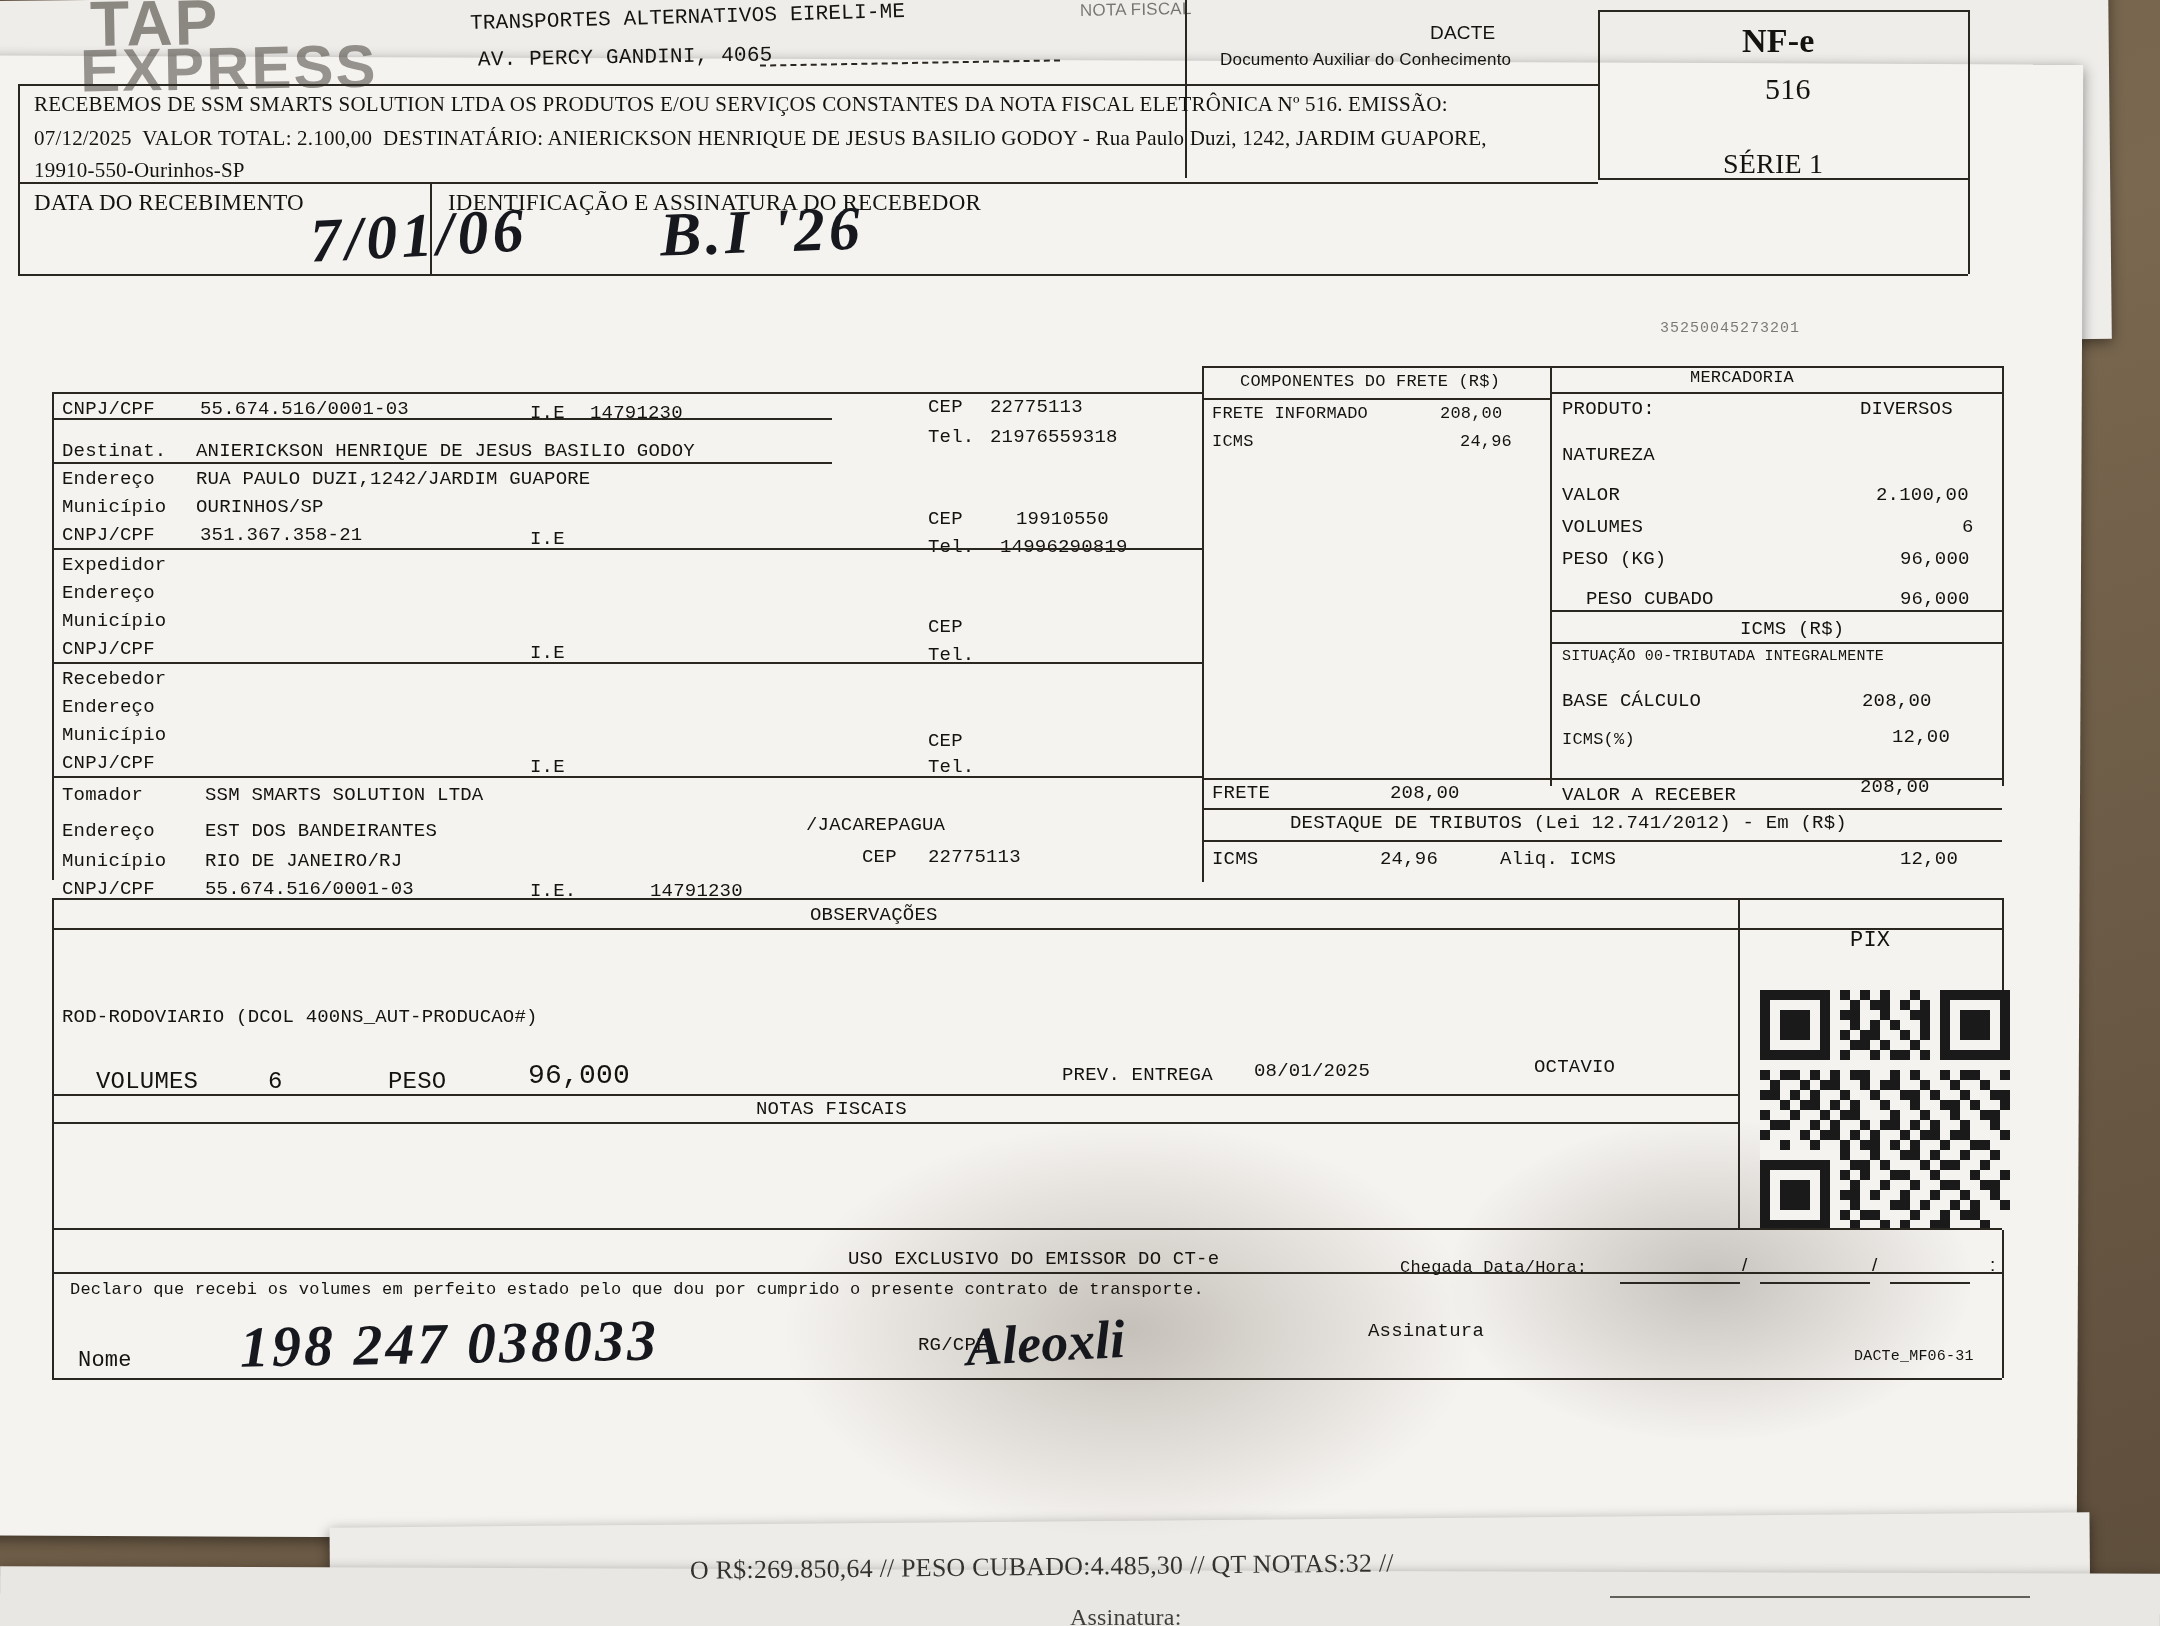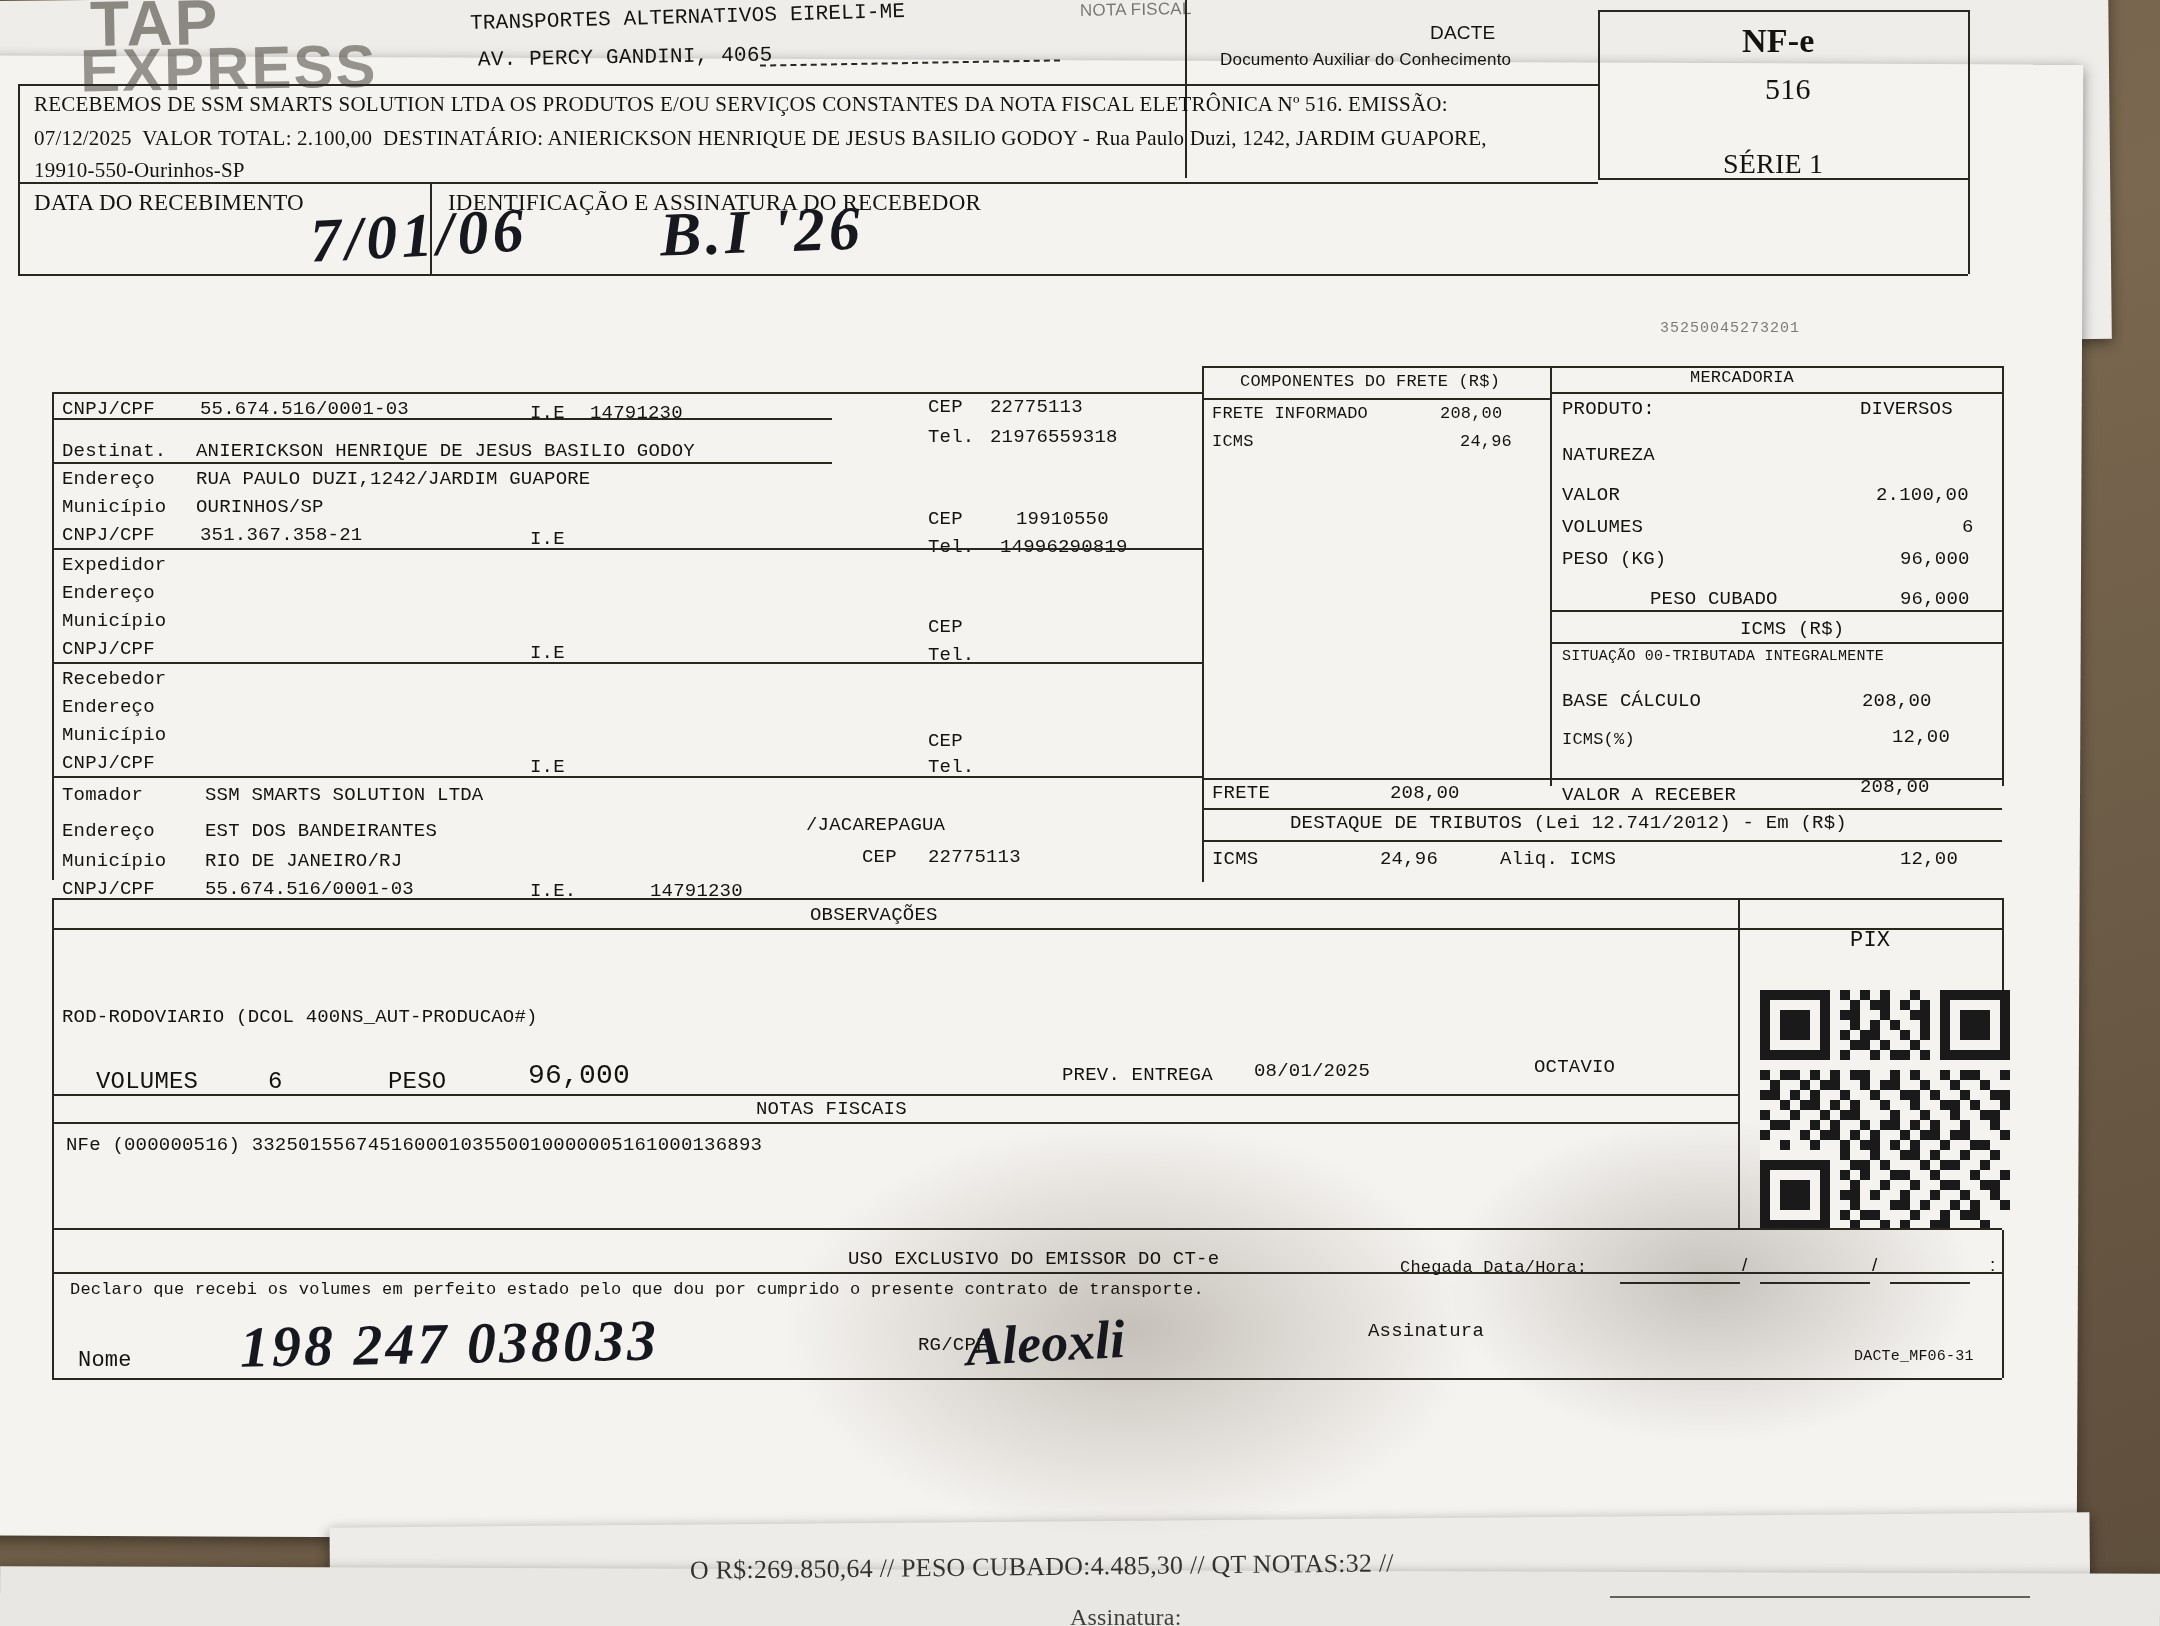--- a/index.html
+++ b/index.html
@@ -237,21 +237,21 @@
     <div class="ln h" style="left:1550px;top:392px;width:452px;"></div>
     <div class="t mono" style="left:1562px;top:398px;">PRODUTO:</div>
     <div class="t mono" style="left:1860px;top:398px;">DIVERSOS</div>
     <div class="t mono" style="left:1562px;top:444px;">NATUREZA</div>
     <div class="t mono" style="left:1562px;top:484px;">VALOR</div>
     <div class="t mono" style="left:1876px;top:484px;">2.100,00</div>
     <div class="t mono" style="left:1562px;top:516px;">VOLUMES</div>
     <div class="t mono" style="left:1962px;top:516px;">6</div>
     <div class="t mono" style="left:1562px;top:548px;">PESO (KG)</div>
     <div class="t mono" style="left:1900px;top:548px;">96,000</div>
-    <div class="t mono" style="left:1650px;top:588px;">PESO CUBADO</div>
+    <div class="t mono" style="left:1586px;top:588px;">PESO CUBADO</div>
     <div class="t mono" style="left:1900px;top:588px;">96,000</div>
 
     <div class="ln h" style="left:1550px;top:610px;width:452px;"></div>
     <div class="ln v" style="left:2002px;top:366px;height:420px;"></div>
 
     <div class="t mono" style="left:1740px;top:618px;">ICMS (R$)</div>
     <div class="ln h" style="left:1550px;top:642px;width:452px;"></div>
     <div class="t mono xs" style="left:1562px;top:648px;">SITUAÇÃO 00-TRIBUTADA INTEGRALMENTE</div>
     <div class="t mono" style="left:1562px;top:690px;">BASE CÁLCULO</div>
     <div class="t mono" style="left:1862px;top:690px;">208,00</div>
@@ -440,21 +440,20 @@
             <rect x="14" y="23" width="1" height="1"></rect>
             <rect x="17" y="23" width="2" height="1"></rect>
             <rect x="22" y="23" width="1" height="1"></rect>
         </g>
       </svg>
     </div>
 
     <div class="ln h" style="left:52px;top:1094px;width:1686px;"></div>
     <div class="t mono" style="left:756px;top:1098px;">NOTAS FISCAIS</div>
     <div class="ln h" style="left:52px;top:1122px;width:1686px;"></div>
-    <div class="t mono" style="left:66px;top:1134px;">NFe (000000516) 33250155674516000103550010000005161000136893</div>
 
     <div class="ln h" style="left:52px;top:1228px;width:1950px;"></div>
 
     <div class="t mono" style="left:848px;top:1248px;">USO EXCLUSIVO DO EMISSOR DO CT-e</div>
     <div class="ln h" style="left:52px;top:1272px;width:1950px;"></div>
     <div class="t mono s" style="left:70px;top:1280px;">Declaro que recebi os volumes em perfeito estado pelo que dou por cumprido o presente contrato de transporte.</div>
 
     <div class="t mono s" style="left:1400px;top:1258px;font-family:Liberation Mono, monospace;">Chegada Data/Hora:</div>
     <div class="ln h" style="left:1620px;top:1282px;width:120px;"></div>
     <div class="t" style="left:1742px;top:1254px;">/</div>

